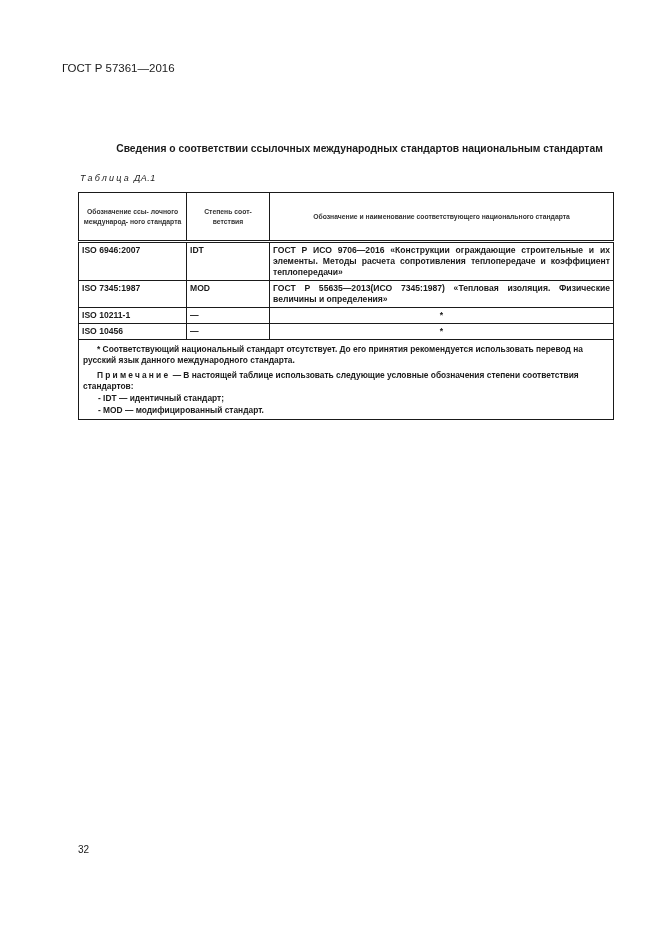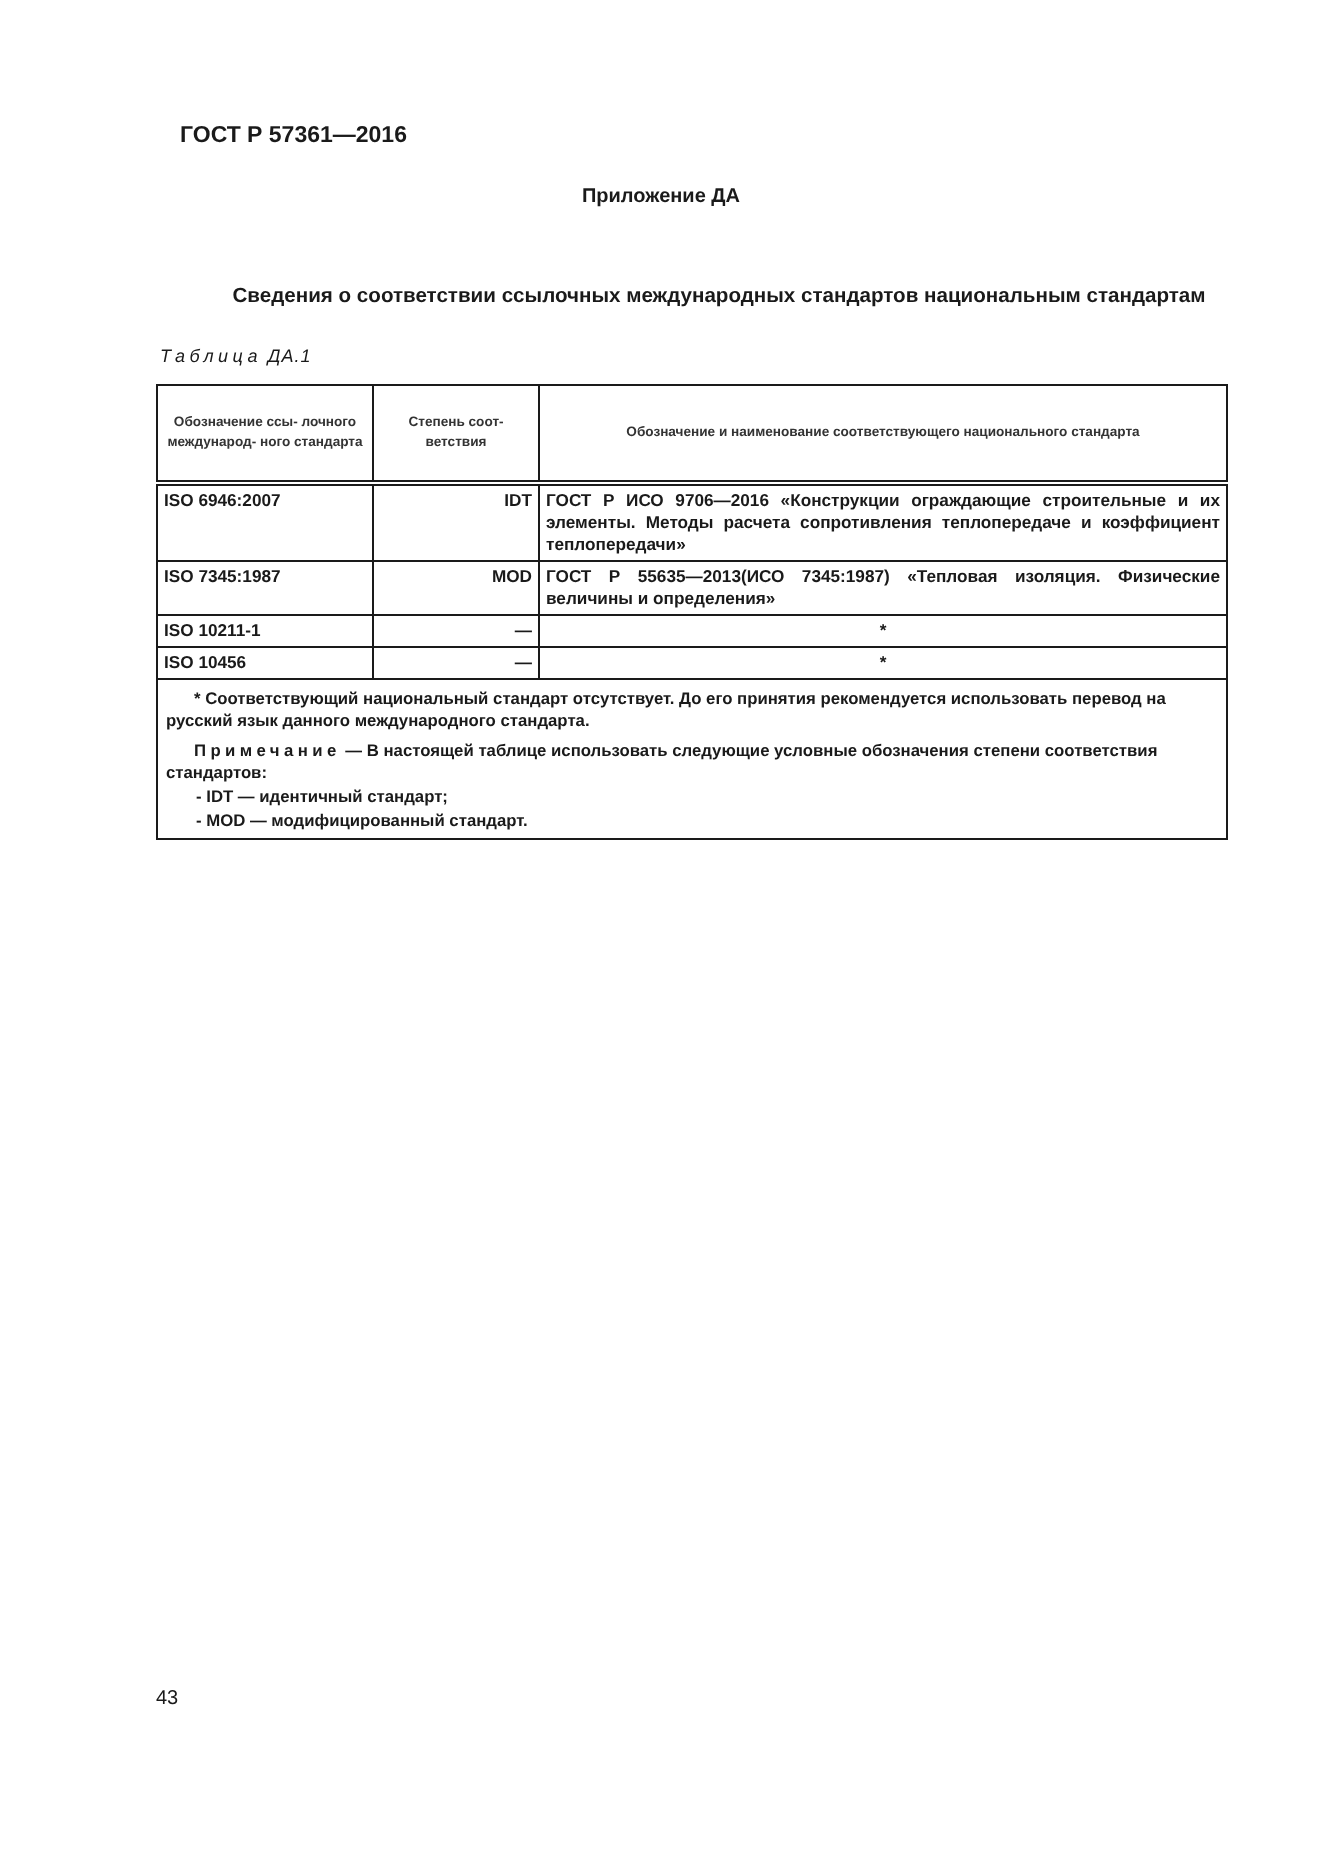--- a/index.html
+++ b/index.html
@@ -1,47 +1,46 @@
 <!DOCTYPE html>
 <html><head>
   <meta charset="utf-8">
   <style>
     html, body { margin: 0; padding: 0; background: #ffffff; }
     body { width: 661px; height: 935px; position: relative; overflow: hidden;
            font-family: "Liberation Sans", sans-serif; color: #1a1a1a; }
-    .doc-code { position: absolute; left: 90px; top: 62px; font-size: 11.5px; font-weight: bold; }
+    .doc-code { position: absolute; left: 62px; top: 62px; font-size: 11.5px; font-weight: normal; }
     .appendix { position: absolute; left: 0; width: 661px; top: 92px; text-align: center;
                 font-size: 10px; font-weight: bold; line-height: 13px; }
     .section-title { position: absolute; left: 16px; width: 661px; top: 143px; text-align: center;
                      font-size: 10.3px; font-weight: bold; padding-left: 26px; box-sizing: border-box; }
     .table-caption { position: absolute; left: 80px; top: 173px; font-size: 9px; letter-spacing: 0.5px; font-style: italic; }
     .table-caption .spaced { letter-spacing: 2.2px; }
     table.main { position: absolute; left: 78px; top: 192px; width: 536px;
                  border-collapse: collapse; font-size: 8.6px; }
     table.main td { border: 1px solid #1a1a1a; vertical-align: top; padding: 2px 3px; line-height: 11px; font-weight: bold; }
     table.main thead td { font-size: 6.8px; color: #333; text-align: center; vertical-align: middle;
                           height: 43px; line-height: 10px; border-bottom: 3px double #1a1a1a; }
     td.c1 { width: 101px; }
-    td.c2 { width: 76px; text-align: right; }
+    td.c2 { width: 76px; text-align: left; }
     td.c3 { text-align: justify; }
     td.center { text-align: center; }
     .note-cell { padding: 4px 4px 3px 4px !important; font-size: 8.4px; }
     .note-cell p { margin: 0 0 4px 0; line-height: 11px; }
     .indent { text-indent: 14px; }
     .spaced-word { letter-spacing: 2.2px; }
     .note-cell .li { padding-left: 14px; margin: 1px; line-height: 10.5px; }
     .page-num { position: absolute; left: 78px; top: 844px; font-size: 10px; }
   </style>
 </head>
 <body>
 
 <div class="doc-code">ГОСТ Р 57361—2016</div>
 
 <div class="appendix">
-  <div>Приложение ДА</div>
 </div>
 
 <div class="section-title">Сведения о соответствии ссылочных международных стандартов национальным стандартам</div>
 
 <div class="table-caption">
   <span class="spaced">Таблица</span>
   <span>ДА.1</span>
 </div>
 
 <table class="main">
@@ -77,13 +76,13 @@
       <td colspan="3" class="note-cell">
         <p class="indent">* Соответствующий национальный стандарт отсутствует. До его принятия рекомендуется использовать перевод на русский язык данного международного стандарта.</p>
         <p class="indent" style="margin-bottom:0"><span class="spaced-word">Примечание</span><span> — В настоящей таблице использовать следующие условные обозначения степени соответствия стандартов:</span></p>
         <p class="li">- IDT — идентичный стандарт;</p>
         <p class="li">- MOD — модифицированный стандарт.</p>
       </td>
     </tr>
   </tbody>
 </table>
 
-<div class="page-num">43</div>
+<div class="page-num">32</div>
 
 </body></html>

